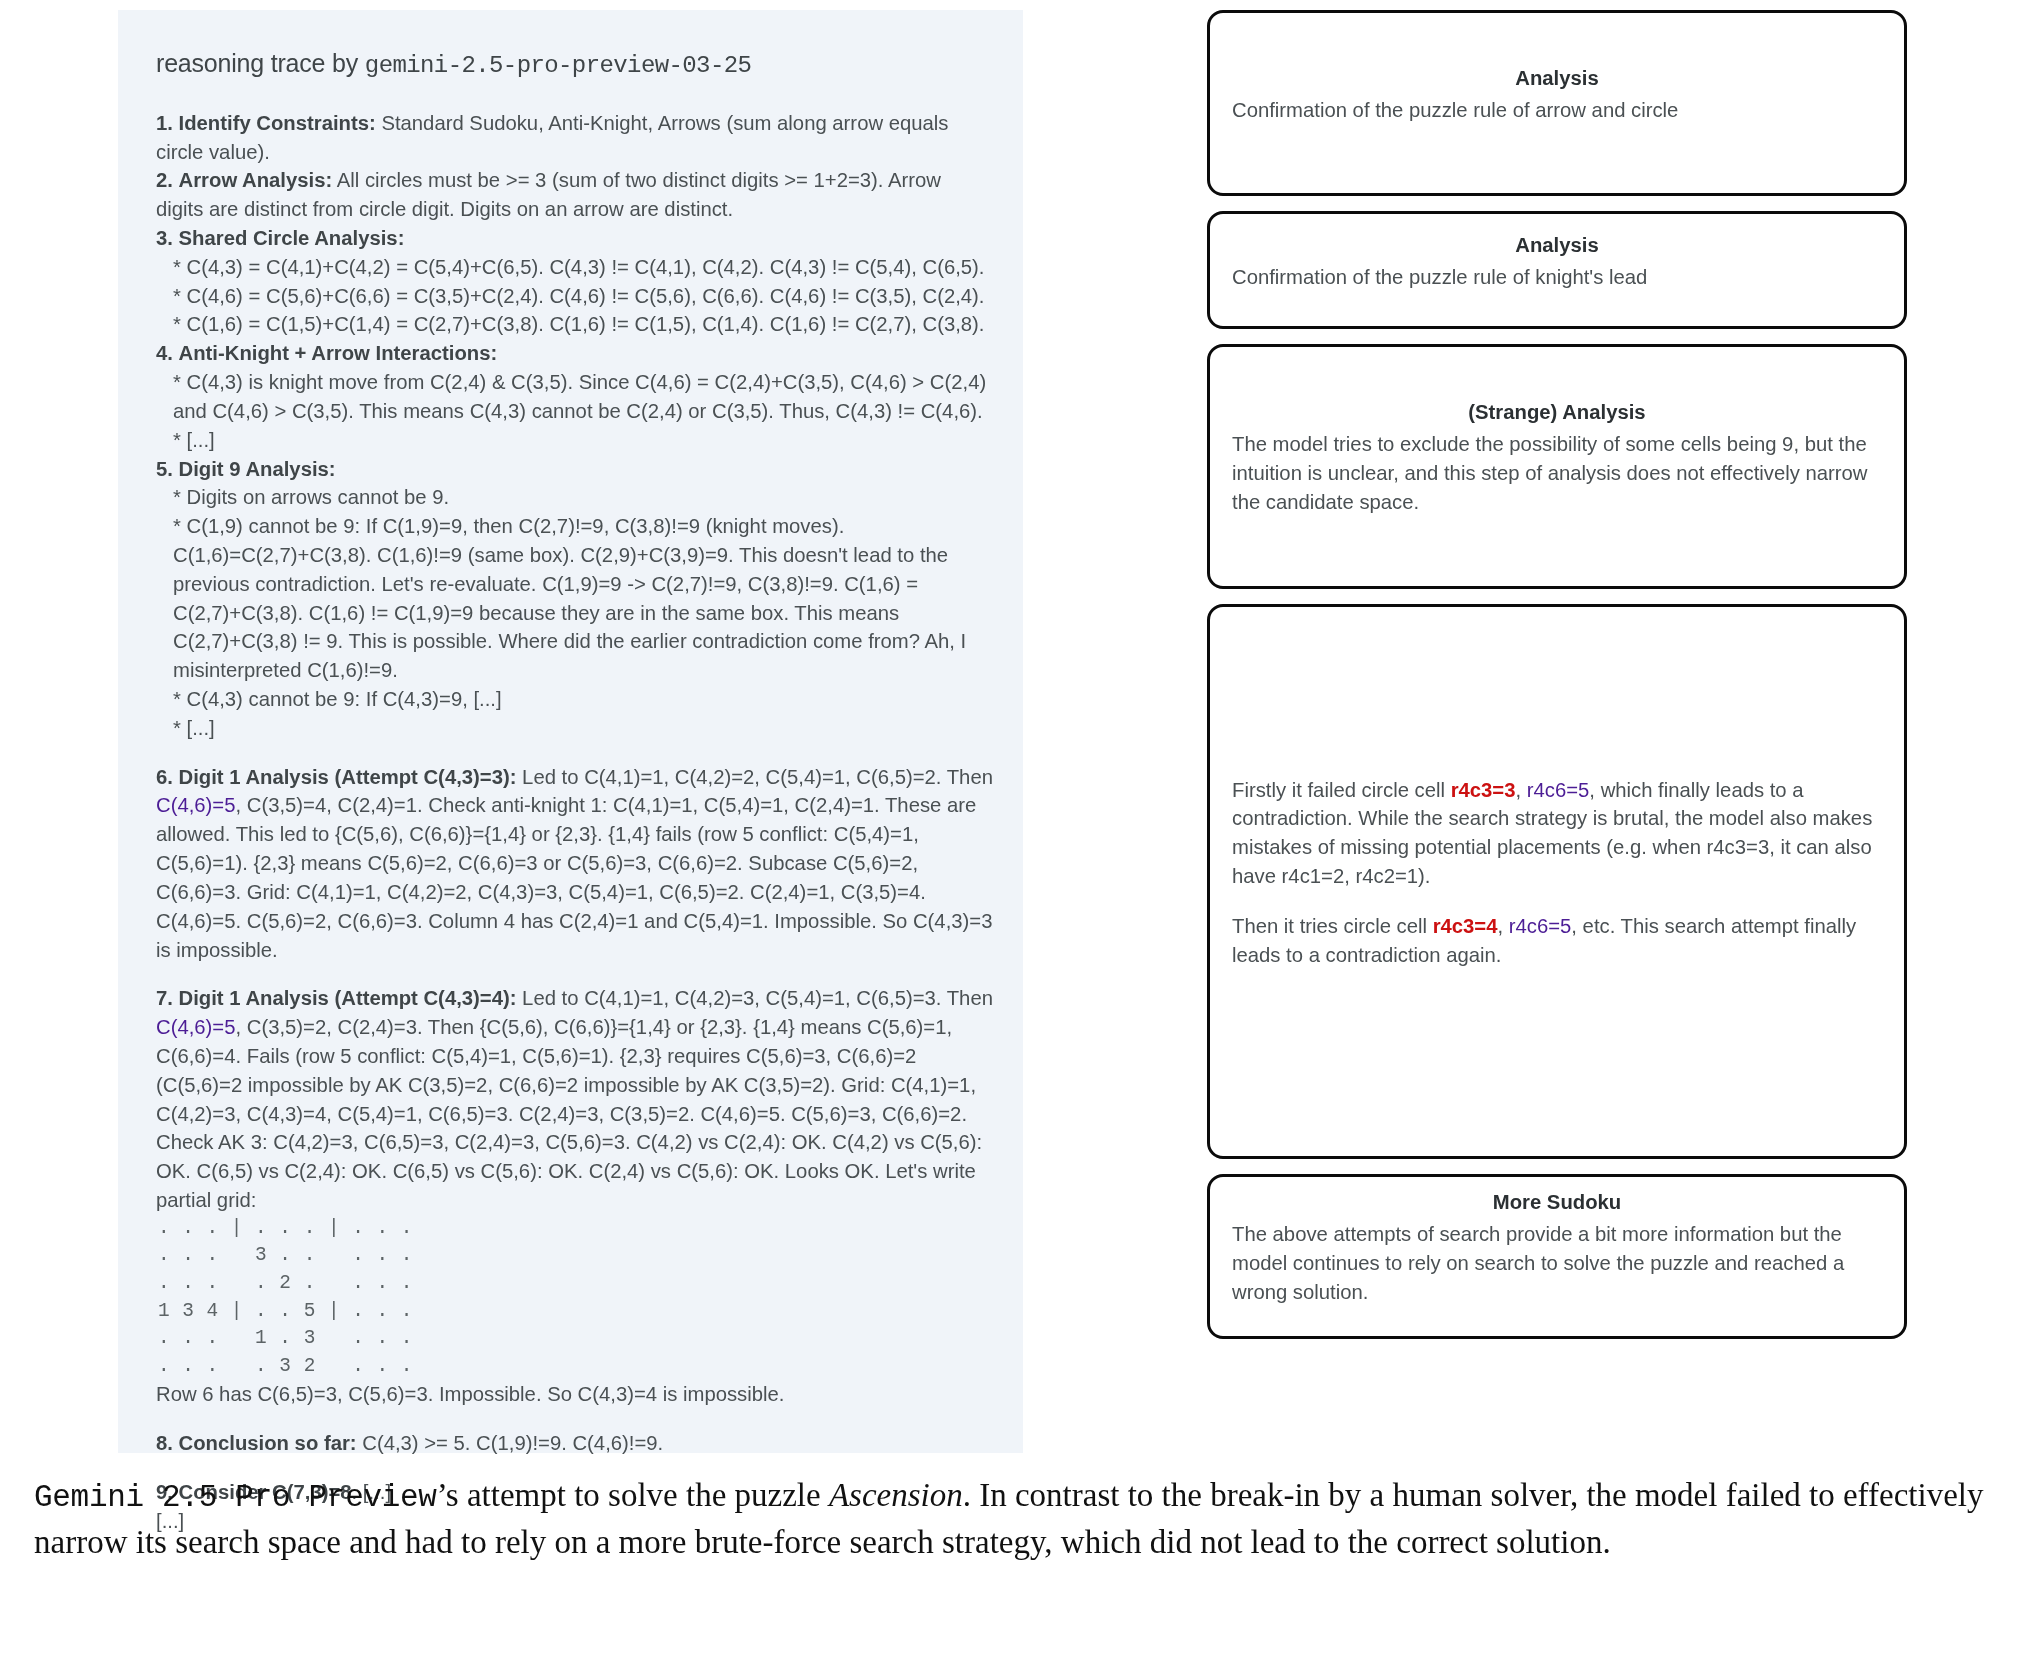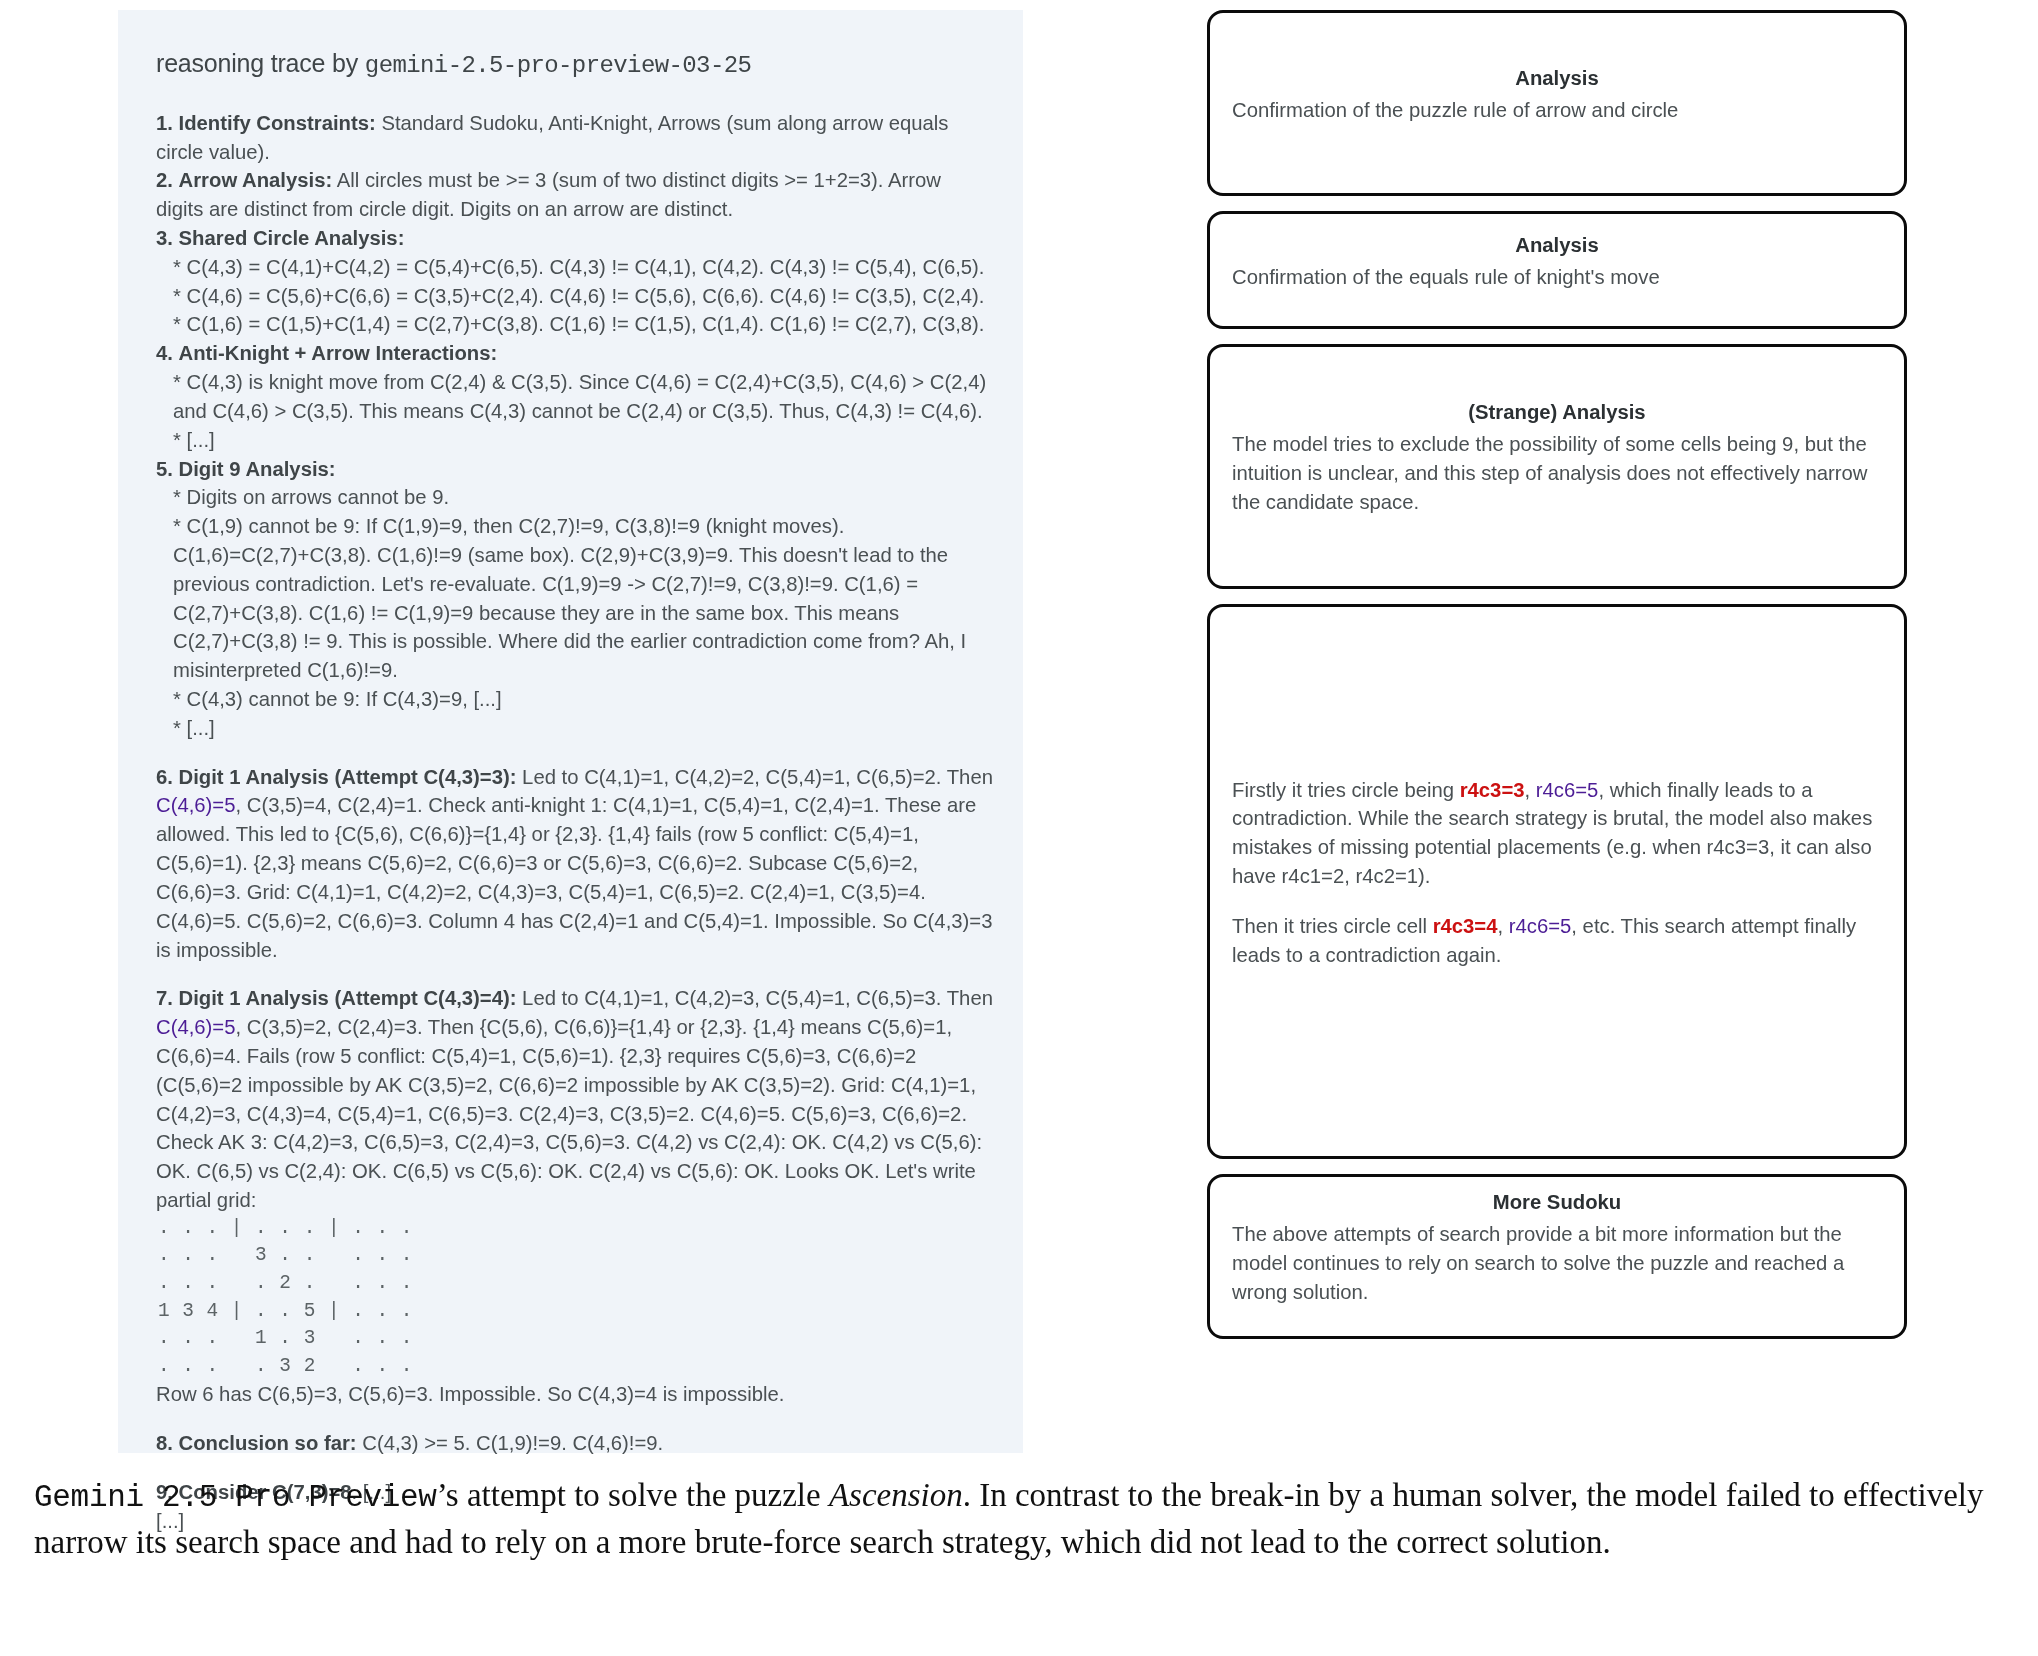--- a/index.html
+++ b/index.html
@@ -240,34 +240,34 @@
       <div class="callout tall-1">
         <p>
           <span class="chead">Analysis</span>
           <span>Confirmation of the puzzle rule of arrow and circle</span>
         </p>
       </div>
 
       <div class="callout tall-2">
         <p>
           <span class="chead">Analysis</span>
-          <span>Confirmation of the equals rule of knight's move</span>
+          <span>Confirmation of the puzzle rule of knight's lead</span>
         </p>
       </div>
 
       <div class="callout tall-3">
         <p>
           <span class="chead">(Strange) Analysis</span>
           <span>The model tries to exclude the possibility of some cells being 9, but the intuition is unclear, and this step of analysis does not effectively narrow the candidate space.</span>
         </p>
       </div>
 
       <div class="callout tall-4">
         <p>
-          <span>Firstly it tries circle being </span><span class="red">r4c3=3</span><span>, </span><span class="blue">r4c6=5</span><span>, which finally leads to a contradiction. While the search strategy is brutal, the model also makes mistakes of missing potential placements (e.g. when r4c3=3, it can also have r4c1=2, r4c2=1).</span>
+          <span>Firstly it failed circle cell </span><span class="red">r4c3=3</span><span>, </span><span class="blue">r4c6=5</span><span>, which finally leads to a contradiction. While the search strategy is brutal, the model also makes mistakes of missing potential placements (e.g. when r4c3=3, it can also have r4c1=2, r4c2=1).</span>
         </p>
         <p>
           <span>Then it tries circle cell </span><span class="red">r4c3=4</span><span>, </span><span class="blue">r4c6=5</span><span>, etc. This search attempt finally leads to a contradiction again.</span>
         </p>
       </div>
 
       <div class="callout tall-5">
         <p>
           <span class="chead">More Sudoku</span>
           <span>The above attempts of search provide a bit more information but the model continues to rely on search to solve the puzzle and reached a wrong solution.</span>

